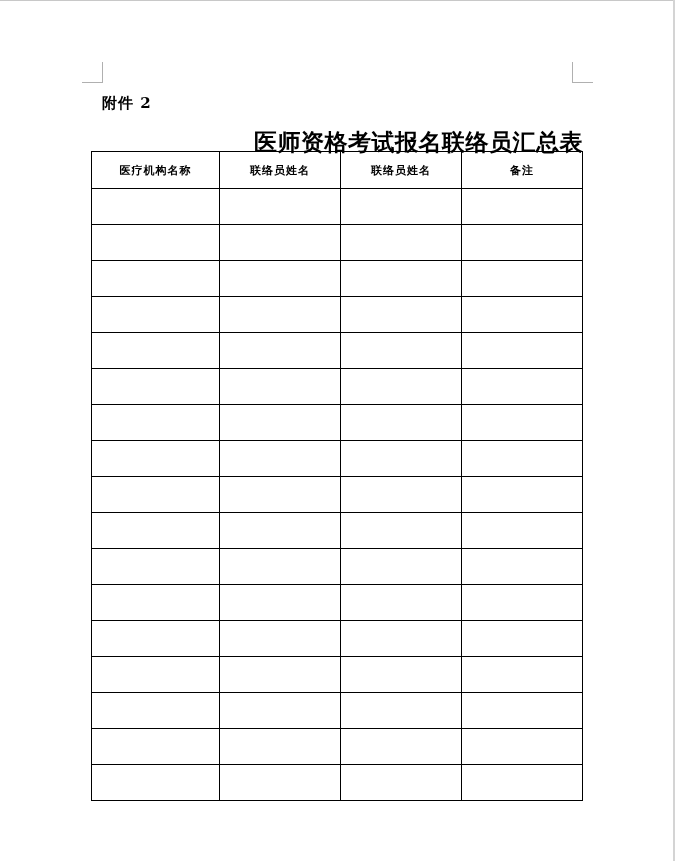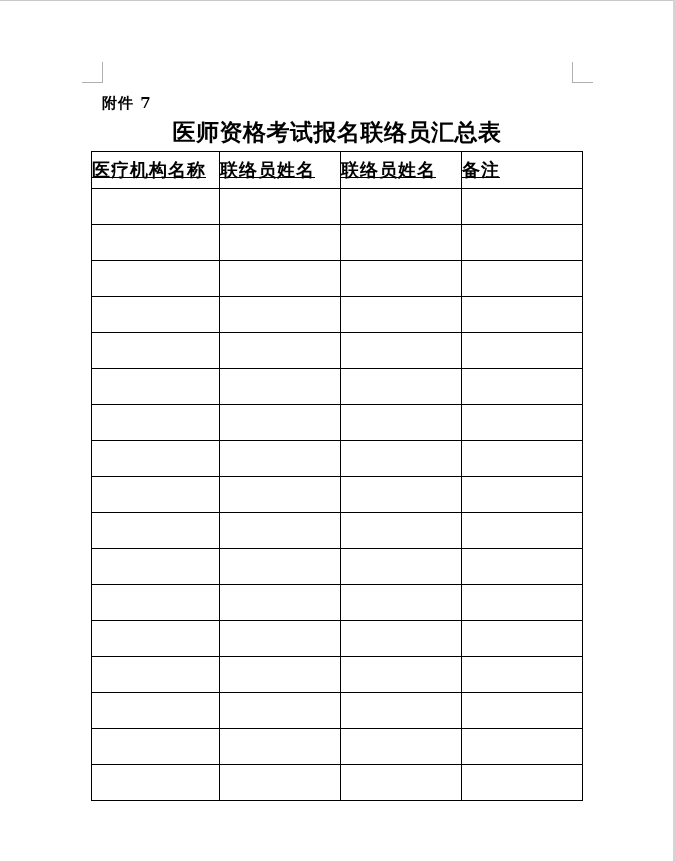--- a/index.html
+++ b/index.html
@@ -8,41 +8,41 @@
     background: #ffffff;
     font-family: "DejaVu Serif", "Liberation Serif", serif;
     color: #000;
   }
   .top-edge { position: absolute; left: 0; top: 0; width: 675px; height: 1px; background: #c8c8c8; }
   .right-edge { position: absolute; right: 0; top: 0; width: 2px; height: 861px; background: #d4d4d4; }
   .corner { position: absolute; width: 20px; height: 20px; }
   .corner.tl { left: 82px; top: 62px; border-right: 1px solid #b0b0b0; border-bottom: 1px solid #b0b0b0; }
   .corner.tr { left: 572px; top: 62px; border-left: 1px solid #b0b0b0; border-bottom: 1px solid #b0b0b0; }
   .attachment { position: absolute; left: 102px; top: 94px; font-size: 15px; font-weight: bold; letter-spacing: 1px; }
-  .title { position: absolute; left: 91px; width: 492px; top: 117px; text-align: center; font-size: 23px; font-weight: bold; letter-spacing: 0.5px; }
+  .title { position: absolute; left: 91px; width: 492px; top: 127px; text-align: right; font-size: 23px; font-weight: bold; letter-spacing: 0.5px; }
   table.summary {
     position: absolute; left: 91px; top: 151px;
     border-collapse: collapse; table-layout: fixed;
     border: 1.5px solid #000;
   }
   table.summary th, table.summary td {
     border: 1.5px solid #000; padding: 0; box-sizing: border-box;
   }
-  table.summary th { height: 37px; font-size: 18px; font-weight: bold; text-align: left; letter-spacing: 1px; text-decoration: underline; }
+  table.summary th { height: 37px; font-size: 11px; font-weight: bold; text-align: center; letter-spacing: 1px; }
   table.summary td { height: 36px; }
 </style>
 </head>
 <body>
 
 <div class="top-edge"></div>
 <div class="right-edge"></div>
 <div class="corner tl"></div>
 <div class="corner tr"></div>
 
-<div class="attachment">附件 7</div>
+<div class="attachment">附件 2</div>
 <div class="title">医师资格考试报名联络员汇总表</div>
 
 <table class="summary">
   <colgroup id="cols">
       <col style="width: 128px;">
       <col style="width: 121px;">
       <col style="width: 121px;">
       <col style="width: 121px;">
     </colgroup>
   <thead>

